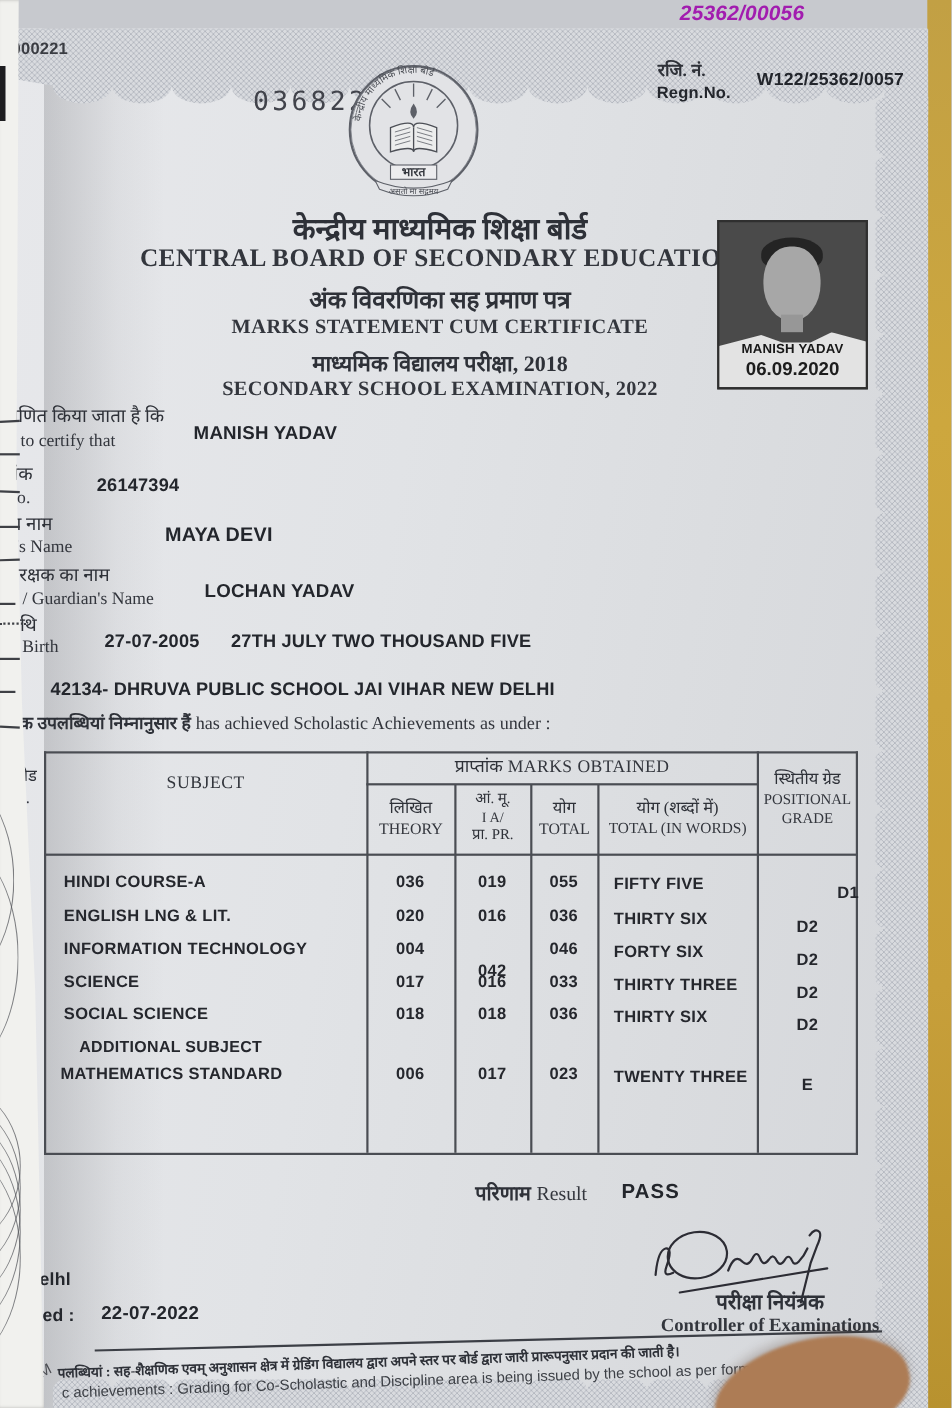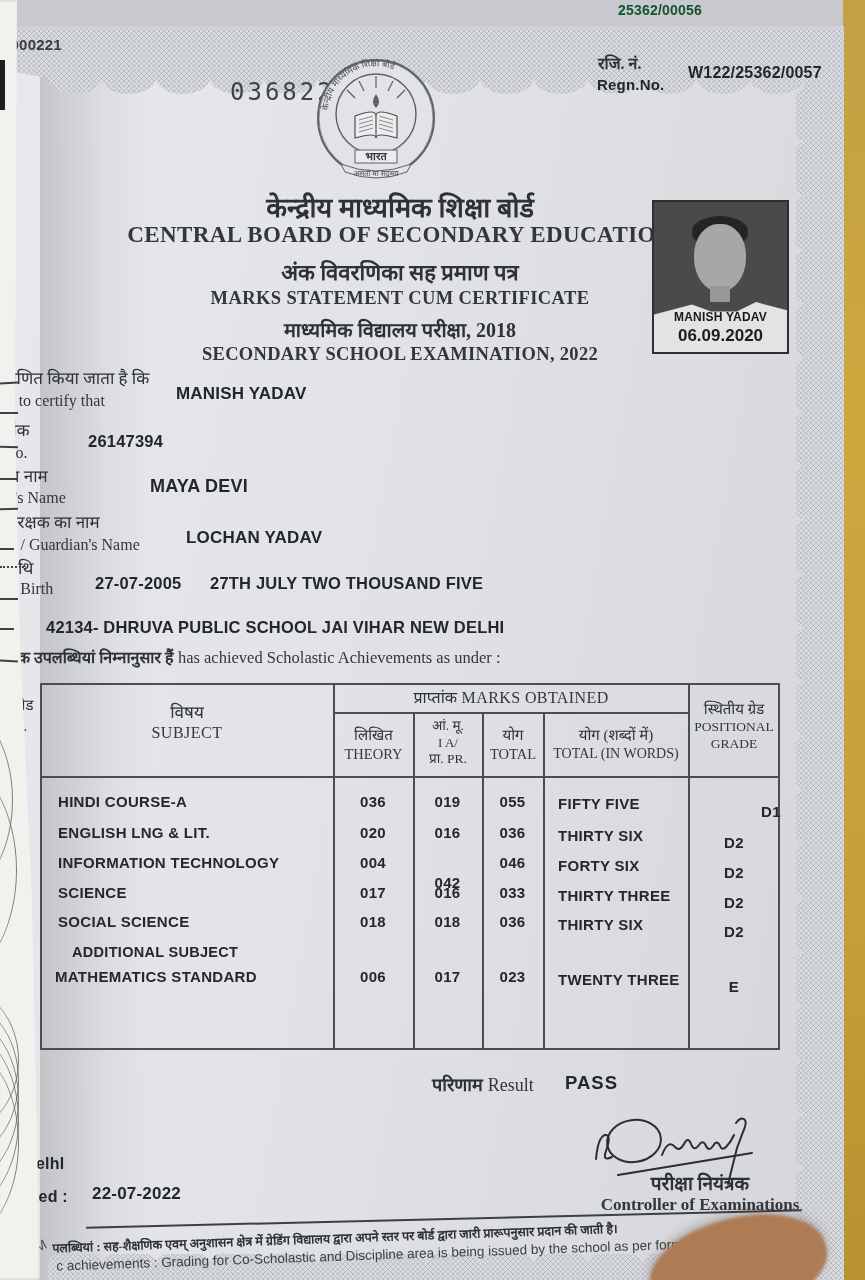--- a/index.html
+++ b/index.html
@@ -96,21 +96,21 @@
       <path d="M0 0L5 5M5 0L0 5" stroke="#8e95a1" stroke-width="0.7" opacity="0.6"></path>
     </pattern>
   </defs>
   <path fill="url(#h3)" d="M0 26 V10
     a27 14 0 0 1 54 0 a27 14 0 0 1 54 0 a27 14 0 0 1 54 0 a27 14 0 0 1 54 0
     a27 14 0 0 1 54 0 a27 14 0 0 1 54 0 a27 14 0 0 1 54 0 a27 14 0 0 1 54 0
     a27 14 0 0 1 54 0 a27 14 0 0 1 54 0 a27 14 0 0 1 54 0 a27 14 0 0 1 54 0
     a27 14 0 0 1 54 0 a27 14 0 0 1 54 0 H766 V26 Z"></path>
 </svg>
 
-<div class="abs val" style="left:618px;top:2px;font-size:14px;color:#14532d;">25362/00056</div>
+<div class="abs val" style="left:618px;top:2px;font-size:19px;color:#a21caf;font-style:italic;">25362/00056</div>
 <div class="abs val" style="left:2px;top:36px;font-size:15px;color:#3a3c42;">2900221</div>
 <div class="abs" style="left:230px;top:78px;font-size:24px;color:#41434b;font-family:'DejaVu Sans Mono',monospace;letter-spacing:3px;">0368221</div>
 <div class="abs hi" style="left:598px;top:52px;font-size:16px;font-weight:bold;">रजि. नं.</div>
 <div class="abs val" style="left:597px;top:76px;font-size:15px;">Regn.No.</div>
 <div class="abs val" style="left:688px;top:64px;font-size:16px;">W122/25362/0057</div>
 
 <svg class="abs" style="left:311px;top:54px;" width="130" height="132" viewBox="0 0 130 132">
   <circle cx="65" cy="64" r="58" fill="#e2e3e6" stroke="#5d6068" stroke-width="2"></circle>
   <circle cx="65" cy="64" r="57" fill="none" stroke="#7a7d85" stroke-width="0.8"></circle>
   <circle cx="65" cy="60" r="40" fill="none" stroke="#5d6068" stroke-width="1.4"></circle>
@@ -206,21 +206,20 @@
 <div class="abs gridline" style="left:688px;top:683px;width:1.6px;height:365px;"></div>
 
 <div class="abs gridline" style="left:333px;top:712px;width:356px;height:1.6px;"></div>
 <div class="abs gridline" style="left:40px;top:776px;width:740px;height:2.4px;"></div>
 
 <div class="abs hi" style="left:10px;top:694px;font-size:15px;">कोड</div>
 <div class="abs en-serif" style="left:16px;top:718px;font-size:15px;">3.</div>
 <div class="abs en-serif" style="left:12px;top:742px;font-size:15px;">E</div>
 
 <div class="abs thead" style="left:42px;top:702px;width:290px;">
-  <div class="hi" style="font-size:17px;">विषय</div>
   <div class="en-serif" style="font-size:16px;letter-spacing:.5px;">SUBJECT</div>
 </div>
 
 <div class="abs thead" style="left:333px;top:688px;width:356px;font-size:16px;">
   <span class="hi">प्राप्तांक</span>
   <span class="en-serif" style="letter-spacing:.4px;">MARKS OBTAINED</span>
 </div>
 
 <div class="abs thead" style="left:334px;top:726px;width:79px;">
   <div class="hi" style="font-size:15px;">लिखित</div>

